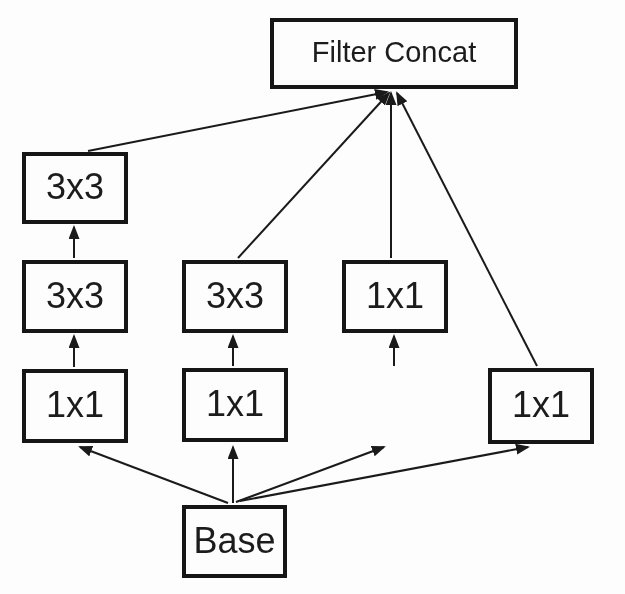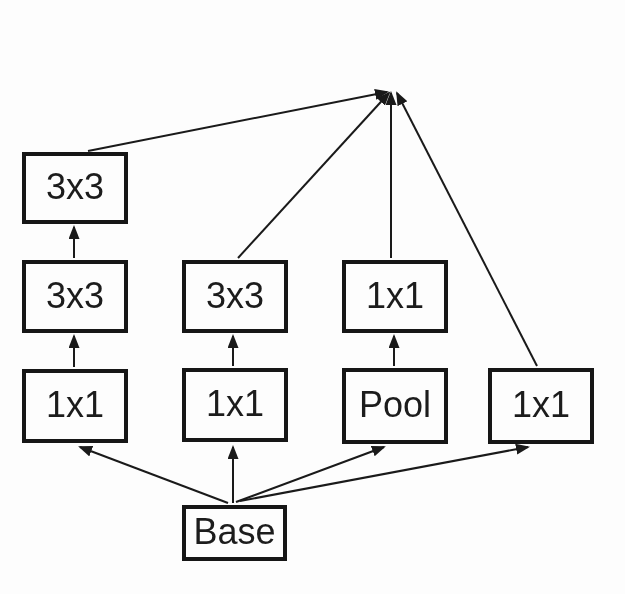--- a/index.html
+++ b/index.html
@@ -63,20 +63,23 @@
     <line x1="74" y1="258" x2="74" y2="227" stroke="#1a1a1a" stroke-width="2" marker-end="url(#arrow)"></line>
     <line x1="233" y1="366" x2="233" y2="336" stroke="#1a1a1a" stroke-width="2" marker-end="url(#arrow)"></line>
     <line x1="394" y1="366" x2="394" y2="336" stroke="#1a1a1a" stroke-width="2" marker-end="url(#arrow)"></line>
 
     <line x1="88" y1="151" x2="387" y2="92" stroke="#1a1a1a" stroke-width="2" marker-end="url(#arrow)"></line>
     <line x1="238" y1="258" x2="389" y2="93" stroke="#1a1a1a" stroke-width="2" marker-end="url(#arrow)"></line>
     <line x1="391" y1="258" x2="391" y2="93" stroke="#1a1a1a" stroke-width="2" marker-end="url(#arrow)"></line>
     <line x1="537" y1="366" x2="397" y2="93" stroke="#1a1a1a" stroke-width="2" marker-end="url(#arrow)"></line>
   </svg>
 
+  <div class="node concat" style="left:270px; top:18px; width:248px; height:71px;">
+    <span>Filter Concat</span>
+  </div>
 
   <div class="node" style="left:22px; top:152px; width:106px; height:72px;">
     <span>3x3</span>
   </div>
 
   <div class="node" style="left:22px; top:260px; width:106px; height:73px;">
     <span>3x3</span>
   </div>
 
   <div class="node" style="left:22px; top:369px; width:106px; height:74px;">
@@ -88,25 +91,22 @@
   </div>
 
   <div class="node" style="left:182px; top:368px; width:106px; height:74px;">
     <span>1x1</span>
   </div>
 
   <div class="node" style="left:342px; top:260px; width:106px; height:73px;">
     <span>1x1</span>
   </div>
 
-  <div class="node" style="left:342px; top:368px; width:106px; height:76px;">
-    <span>Pool</span>
-  </div>
 
   <div class="node" style="left:488px; top:368px; width:106px; height:76px;">
     <span>1x1</span>
   </div>
 
-  <div class="node" style="left:182px; top:505px; width:105px; height:56px;">
+  <div class="node" style="left:182px; top:505px; width:105px; height:73px;">
     <span>Base</span>
   </div>
 
 </div>
 
 </body></html>

